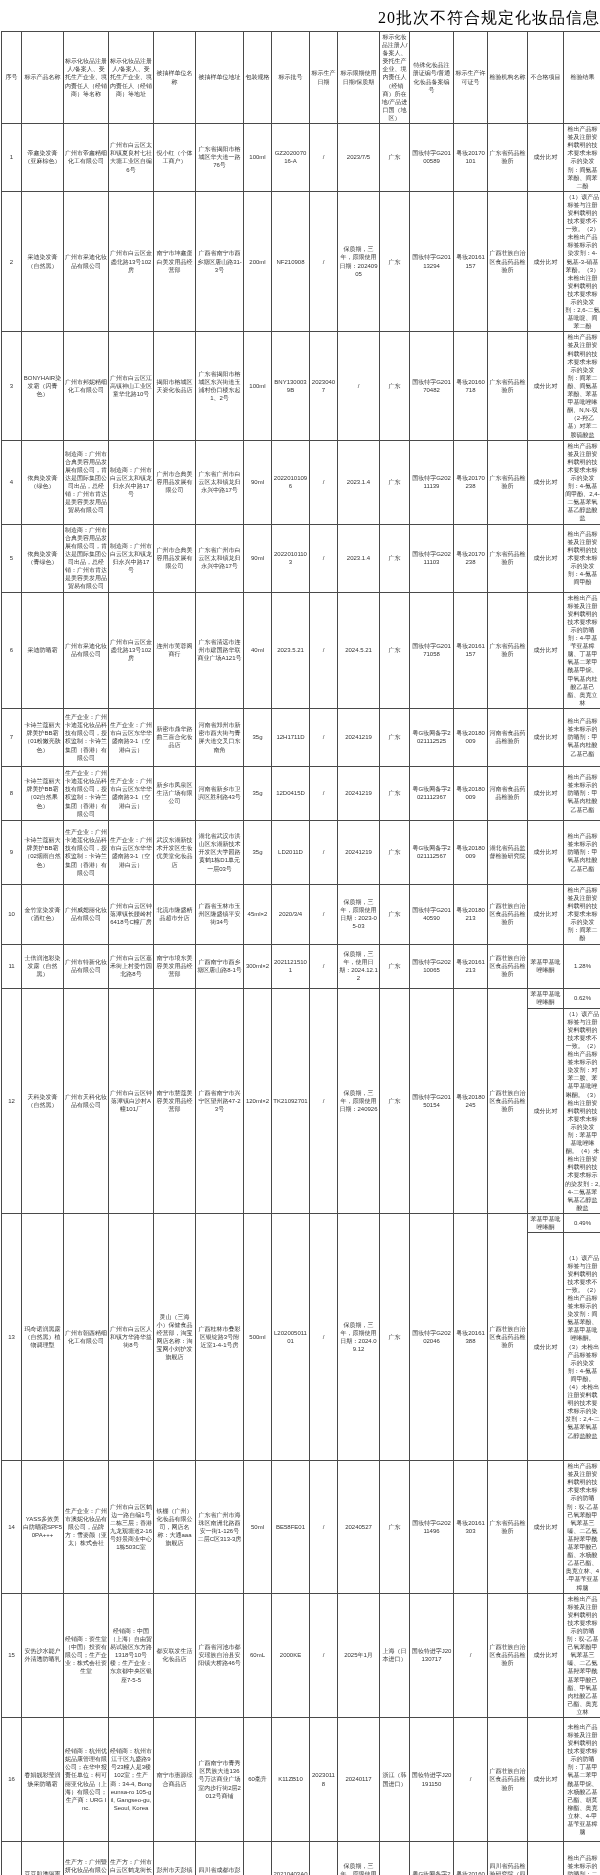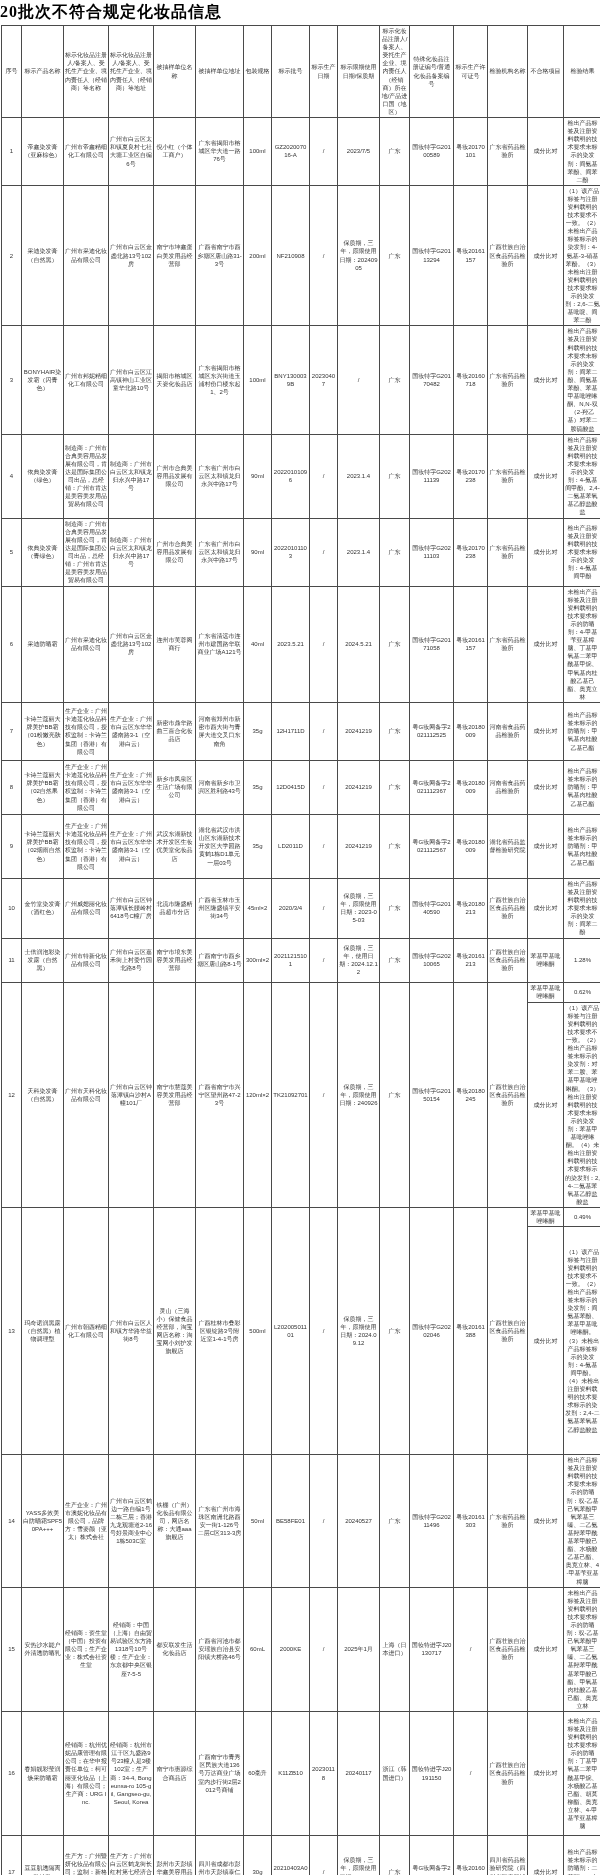--- a/index.html
+++ b/index.html
@@ -1,19 +1,19 @@
 <!DOCTYPE html>
 <html><head>
 <meta charset="utf-8">
 <style>
   html,body{margin:0;padding:0;background:#ffffff;}
   body{width:600px;font-family:"Liberation Sans","DejaVu Sans",sans-serif;color:#222;}
   .page{width:600px;}
-  .title{font-family:"Liberation Serif","DejaVu Serif",serif;font-size:16px;font-weight:bold;
-         text-align:left;padding:2px 0 2px 0;color:#000;letter-spacing:1px;}
+  .title{font-family:"Liberation Serif","DejaVu Serif",serif;font-size:16px;font-weight:normal;
+         text-align:right;padding:8px 0 2px 0;color:#000;letter-spacing:1px;}
   table{border-collapse:collapse;table-layout:fixed;width:598px;margin:0 1px;}
   th,td{border:1px solid #4a4a4a;font-size:6px;line-height:1.35;text-align:center;
         vertical-align:middle;padding:1px;word-break:break-all;font-weight:normal;color:#333;}
   th{color:#333;}
 </style>
 </head>
 <body>
 
 <div class="page">
   <div class="title">20批次不符合规定化妆品信息</div>

